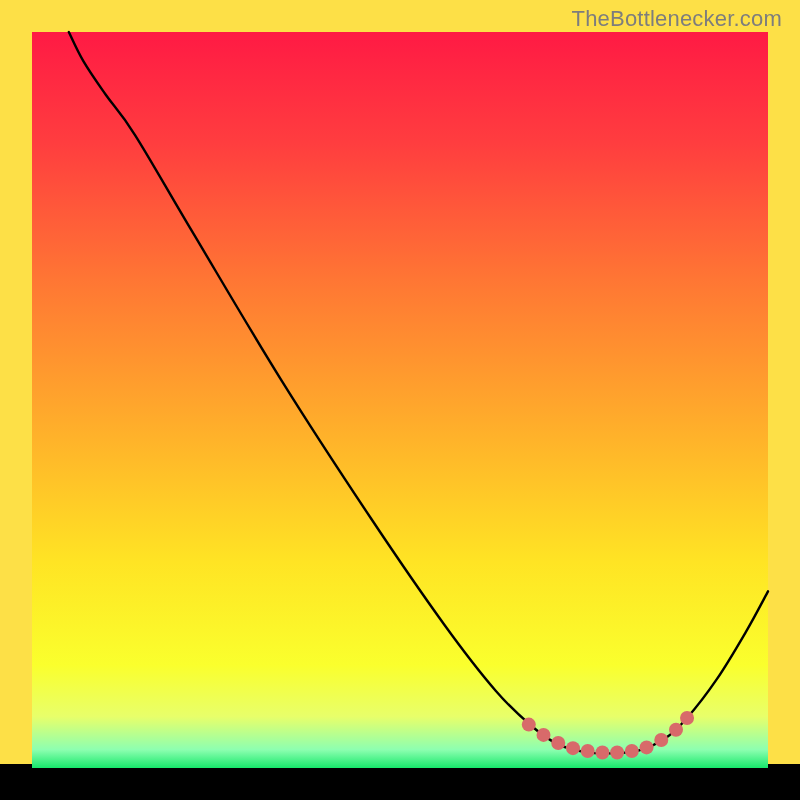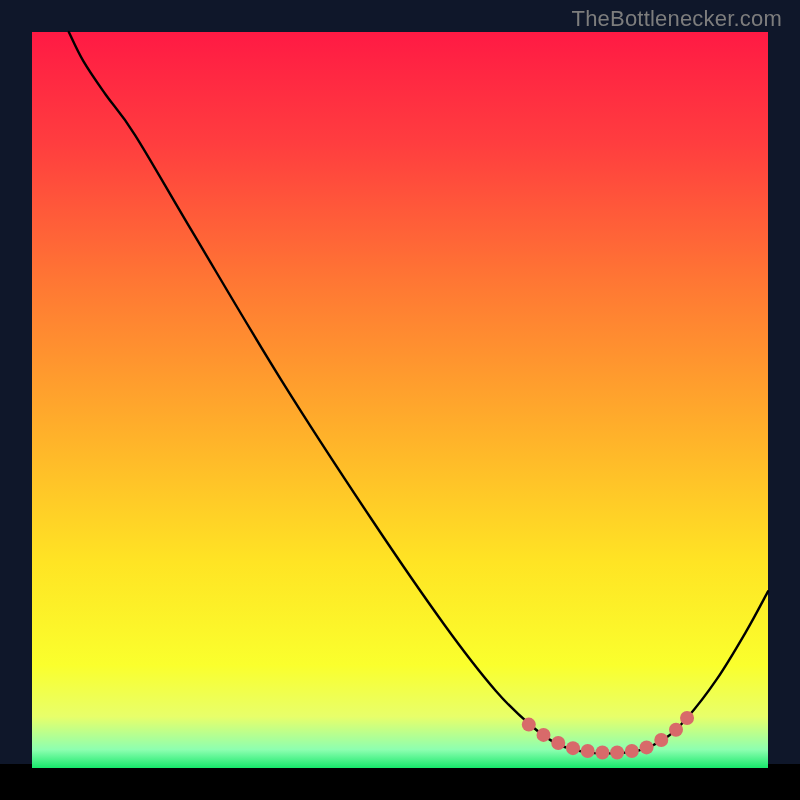--- a/index.html
+++ b/index.html
@@ -8,21 +8,21 @@
     width: 800px;
     height: 800px;
     background: #000;
     overflow: hidden;
     font-family: Arial, Helvetica, sans-serif;
   }
   .stage {
     position: relative;
     width: 800px;
     height: 764px;
-    background: #0f172a;
+    background: #fde047;
     text-align: center;
   }
   .attribution {
     position: absolute;
     top: 6px;
     right: 18px;
     color: #7d7d7d;
     font-size: 22px;
     font-weight: 400;
     letter-spacing: 0.2px;

